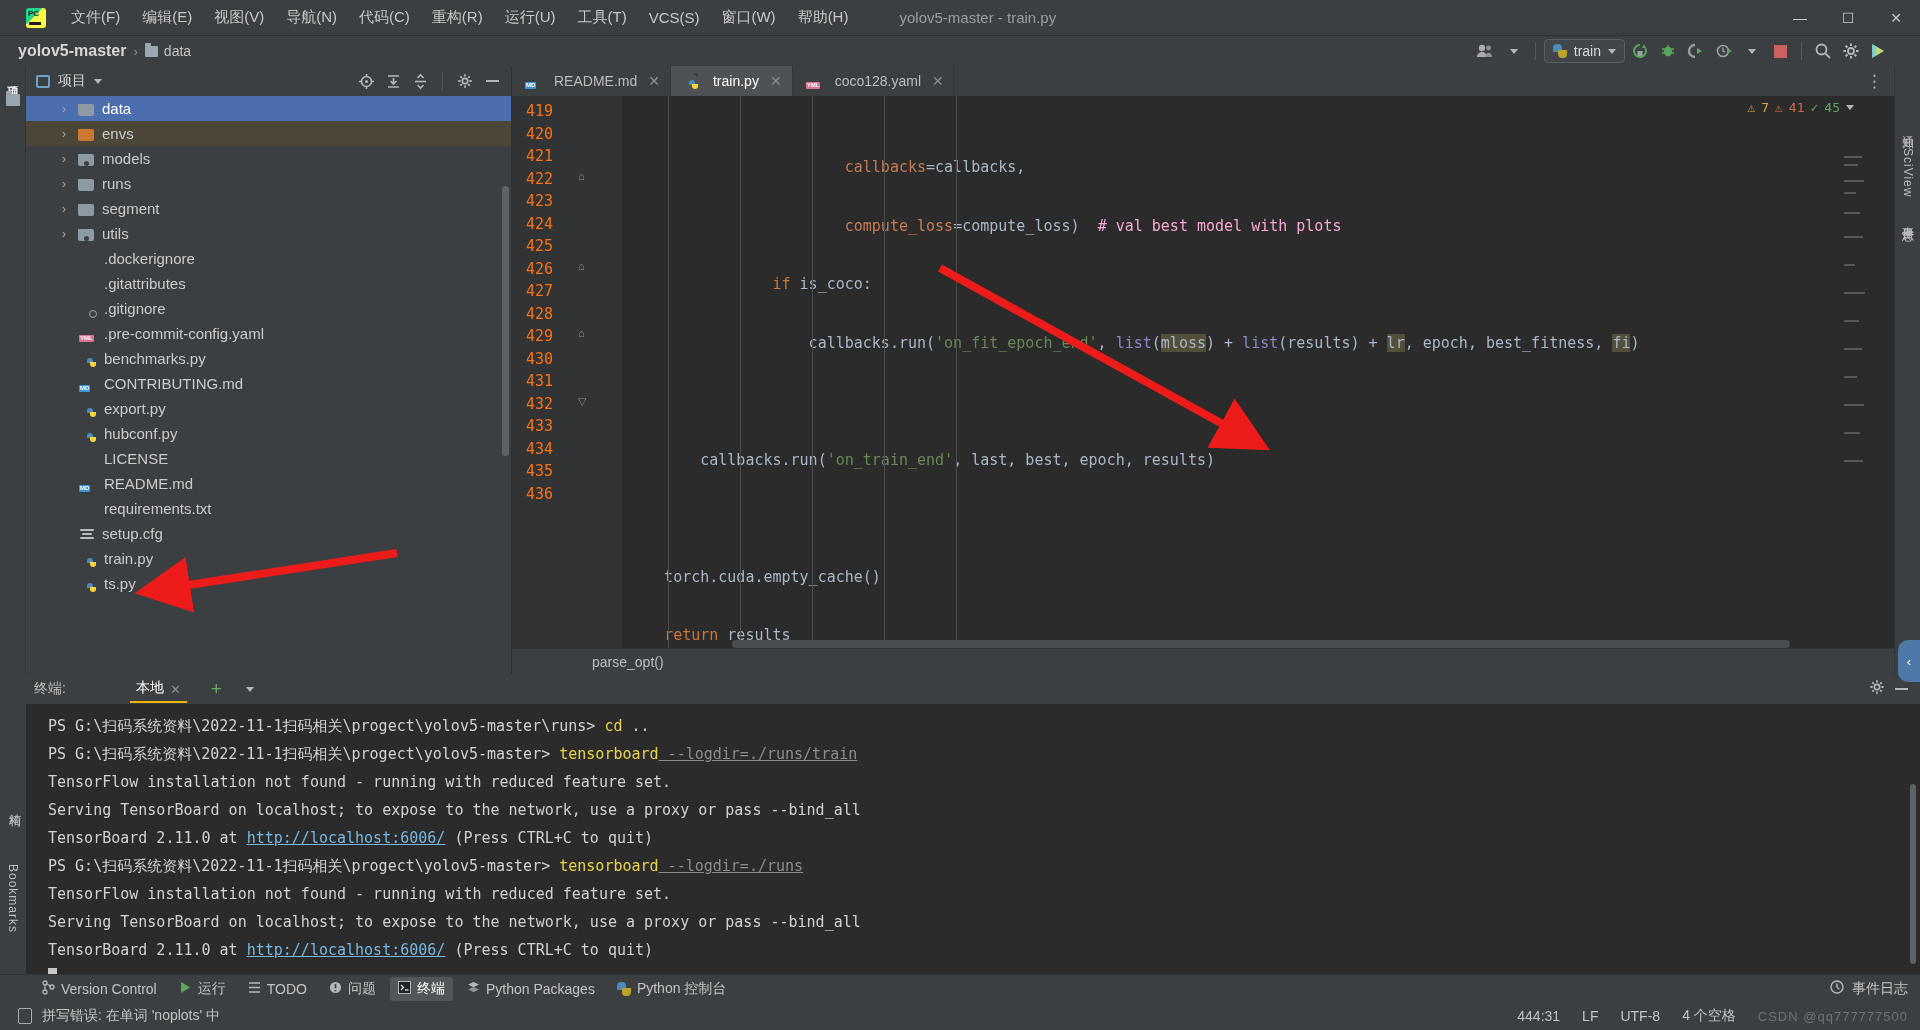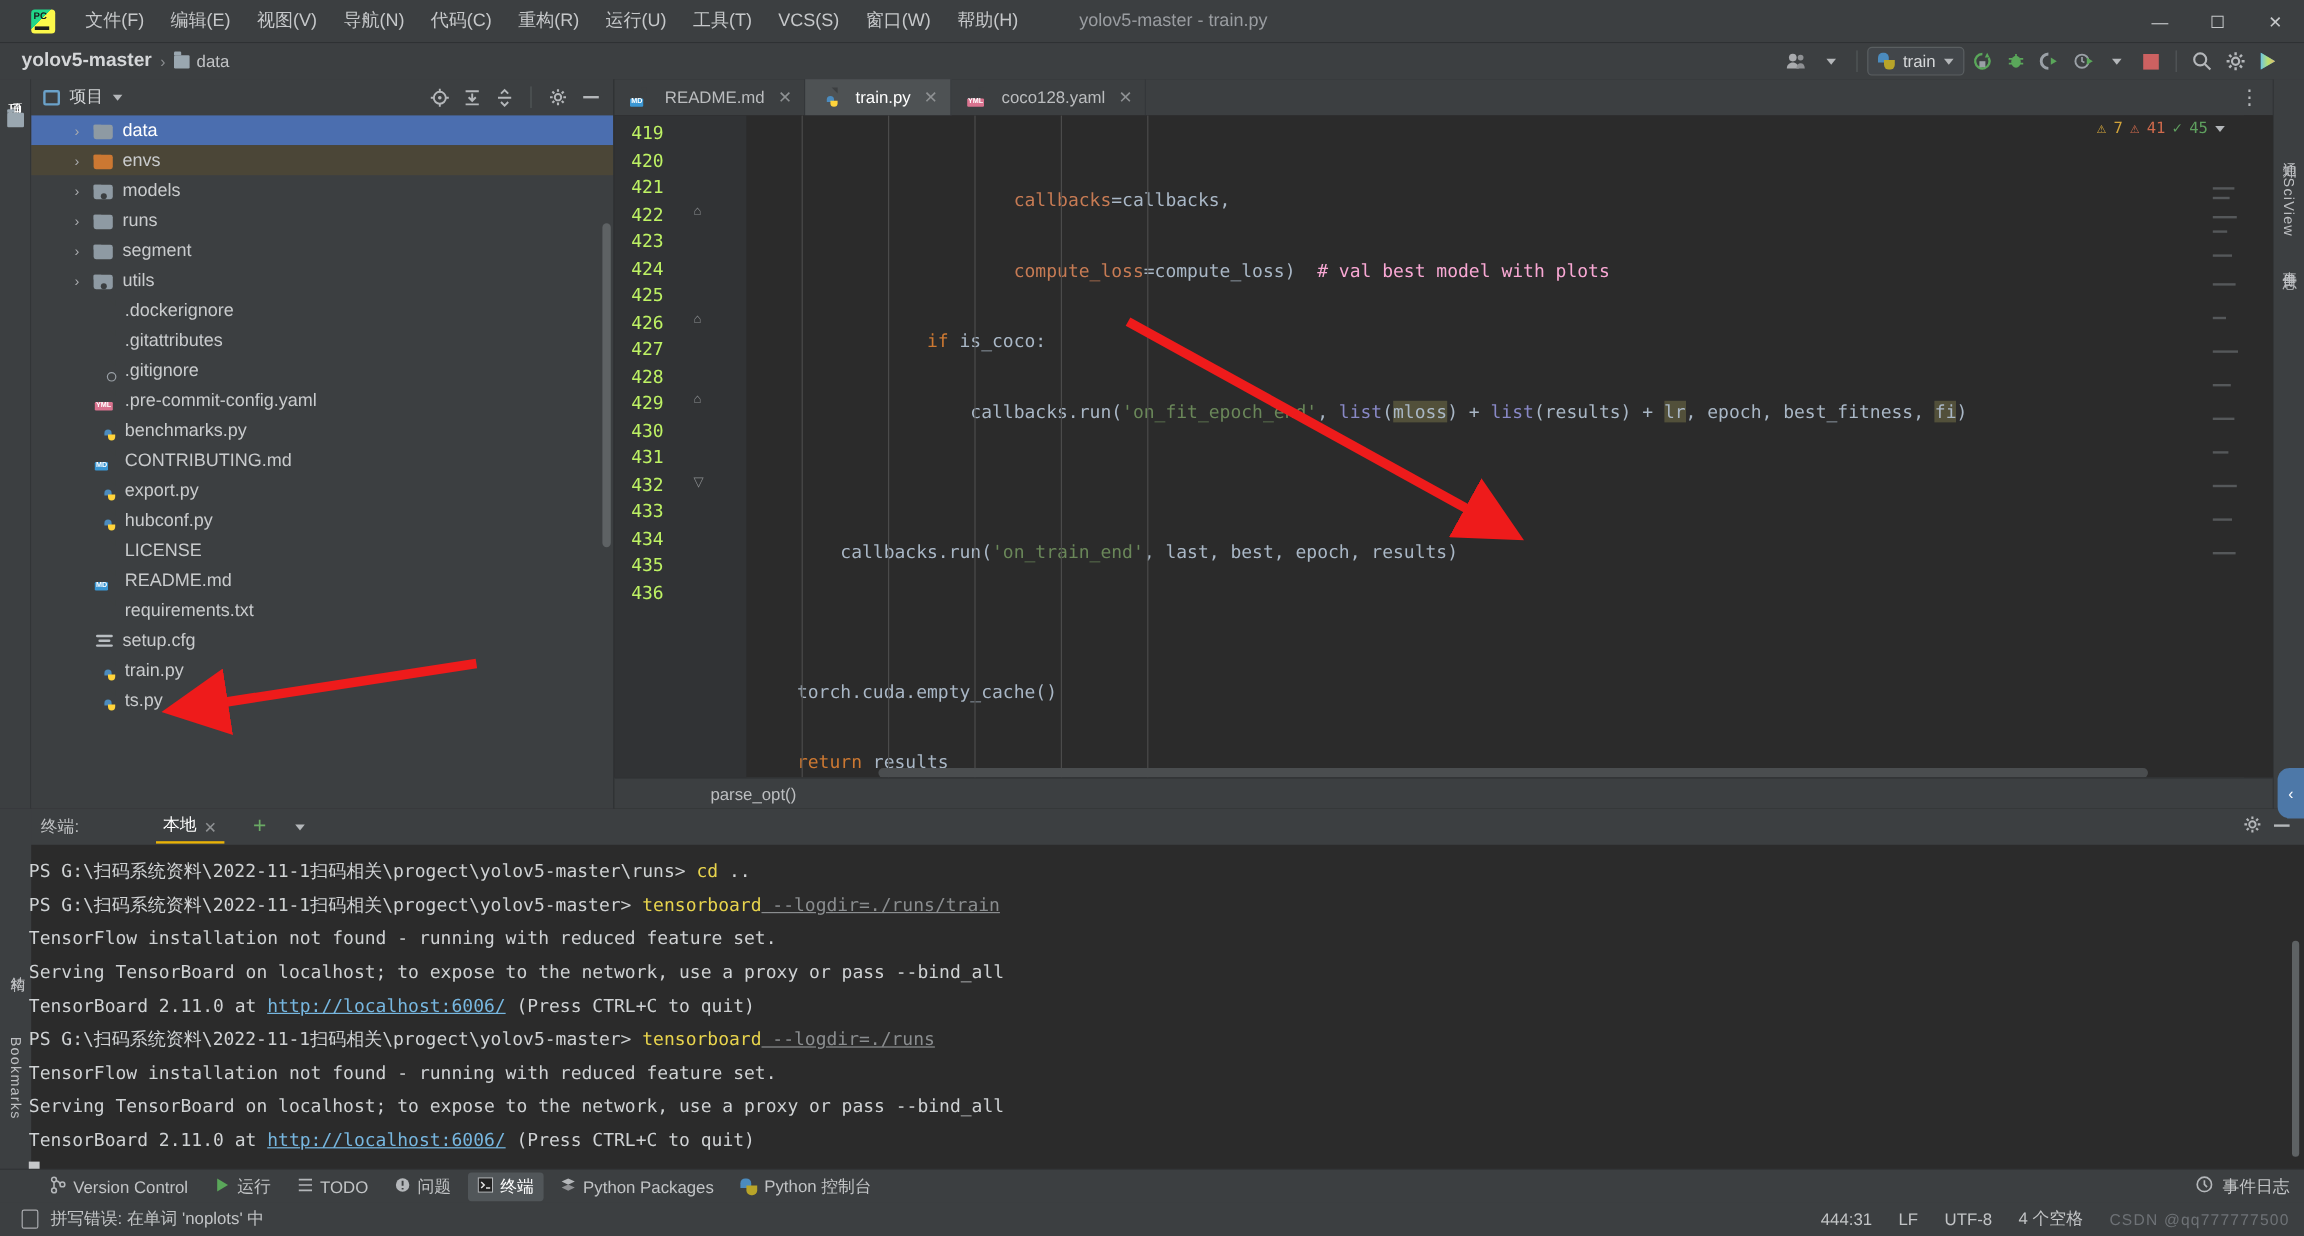--- a/index.html
+++ b/index.html
@@ -47,21 +47,21 @@
   .crumb { color: #d4d6d8; font-size: 16px; font-weight: bold; }
   .crumb-sep { color: #8b8e91; margin: 0 7px; font-size: 13px; }
   .crumb-folder-ico {
     display:inline-block; width: 13px; height: 11px; background: #9aa7b0;
     border-radius: 1px; position: relative; margin-right: 6px; vertical-align: -1px;
   }
   .crumb-folder-ico::before {
     content:""; position:absolute; left:0; top:-3px; width:6px; height:3px; background:#9aa7b0; border-radius:1px 1px 0 0;
   }
   .crumb2 { color: #c2c4c6; font-size: 14px; }
-  .toolbar-right { position: absolute; right: 16px; top: 0; height: 30px; display: flex; align-items: center; gap: 2px; justify-content: center; }
+  .toolbar-right { position: absolute; right: 28px; top: 0; height: 30px; display: flex; align-items: center; gap: 2px; justify-content: center; }
   .tb-ico { width: 26px; height: 24px; display: flex; align-items: center; justify-content: center; color: #b4b7ba; }
   .tb-sep { width: 1px; height: 18px; background: #54585a; margin: 0 6px; }
   .runconfig {
     display: flex; align-items: center; gap: 7px; height: 24px; padding: 0 8px;
     border: 1px solid #5a5f61; border-radius: 4px; color: #d6d8da; font-size: 14px; background: #42464a;
   }
   .py-ico { width: 14px; height: 14px; position: relative; flex: none; }
   .py-ico .b1 { position:absolute; left:0; top:0; width:9px; height:8px; background:#4b8bbe; border-radius:4px 4px 0 0;}
   .py-ico .b2 { position:absolute; right:0; bottom:0; width:9px; height:8px; background:#b8a429; border-radius:0 0 4px 4px;}
   .caret { width:0;height:0;border-left:4px solid transparent;border-right:4px solid transparent;border-top:5px solid #b4b7ba; }
@@ -123,21 +123,21 @@
     display: flex; align-items: center; gap: 7px; padding: 0 10px 0 12px; color: #bbbdbf; font-size: 14px; cursor: default;
     border-right: 1px solid #34373a; white-space: nowrap;
   }
   .tab.active { background: #4e5254; color: #ffffff; }
   .tab .x { color: #8e9193; font-size: 14px; margin-left: 4px; }
   .tabs-right { margin-left: auto; display: flex; align-items: center; padding-right: 10px; color: #b4b7ba; }
   .editor { flex: 1; display: flex; min-height: 0; position: relative; overflow: hidden; }
   .gutter {
     width: 110px; background: #313335; flex: none; padding-top: 6px; text-align: left; position: relative;
   }
-  .gln { height: 22.5px; color: #bef264; font-size: 15px; font-family: "DejaVu Sans Mono", monospace; padding-left: 14px; }
+  .gln { height: 22.5px; color: #f97316; font-size: 15px; font-family: "DejaVu Sans Mono", monospace; padding-left: 14px; }
   .foldmark { position: absolute; left: 66px; color: #888b8d; font-size: 11px; }
   .code {
     flex: 1; padding-top: 6px; font-family: "DejaVu Sans Mono", monospace; font-size: 15px;
     color: #a9b7c6; position: relative; overflow: hidden; white-space: pre;
   }
   .cl { height: 22.5px; line-height: 22.5px; padding-left: 6px; }
   .kw { color: #cc7832; }
   .str { color: #6a8759; }
   .com { color: #f9a8d4; }
   .param { color: #c77b54; }
@@ -166,21 +166,21 @@
   .term-head { height: 30px; background: #3c3f41; display: flex; align-items: center; padding-left: 34px; gap: 24px; flex: none; }
   .term-label { color: #bfc1c3; font-size: 14px; }
   .term-tab {
     color: #ffffff; font-size: 14px; padding: 4px 6px 4px 6px; border-bottom: 2px solid #eab308; display: flex; align-items: flex-end; gap: 6px; margin-left: 40px;
   }
   .term-tab .x { color: #8e9193; font-size: 13px; }
   .term-add { color: #6aaa64; font-size: 19px; line-height: 14px; }
   .term-head-right { margin-left: auto; display: flex; align-items: center; gap: 10px; padding-right: 12px; color: #b4b7ba; }
   .term-body {
     flex: 1; padding: 8px 0 0 24px; font-family: "DejaVu Sans Mono", monospace; font-size: 15px;
-    color: #cfd2d4; overflow: hidden; position: relative;
+    color: #cfd2d4; overflow: hidden; position: relative; margin-left: 24px;
   }
   .tline { height: 28px; line-height: 28px; white-space: pre; }
   .t-cmd { color: #e8d44d; }
   .t-dim { color: #8a8d8f; text-decoration: underline; }
   .t-link { color: #77b7e0; text-decoration: underline; }
   .term-cursor { display:inline-block; width: 9px; height: 18px; background: #c6c8ca; vertical-align: -3px; }
   .term-scroll { position: absolute; right: 4px; top: 80px; width: 6px; height: 180px; background: #5e6264; border-radius: 3px; }
   .term-leftstrip { position: absolute; left: 0; top: 0; width: 26px; height: 100%; background: #3c3f41; }
   .vtab2 { writing-mode: vertical-rl; color: #bdbfc2; font-size: 12px; letter-spacing: 1px; position: absolute; left: 6px; }
 

